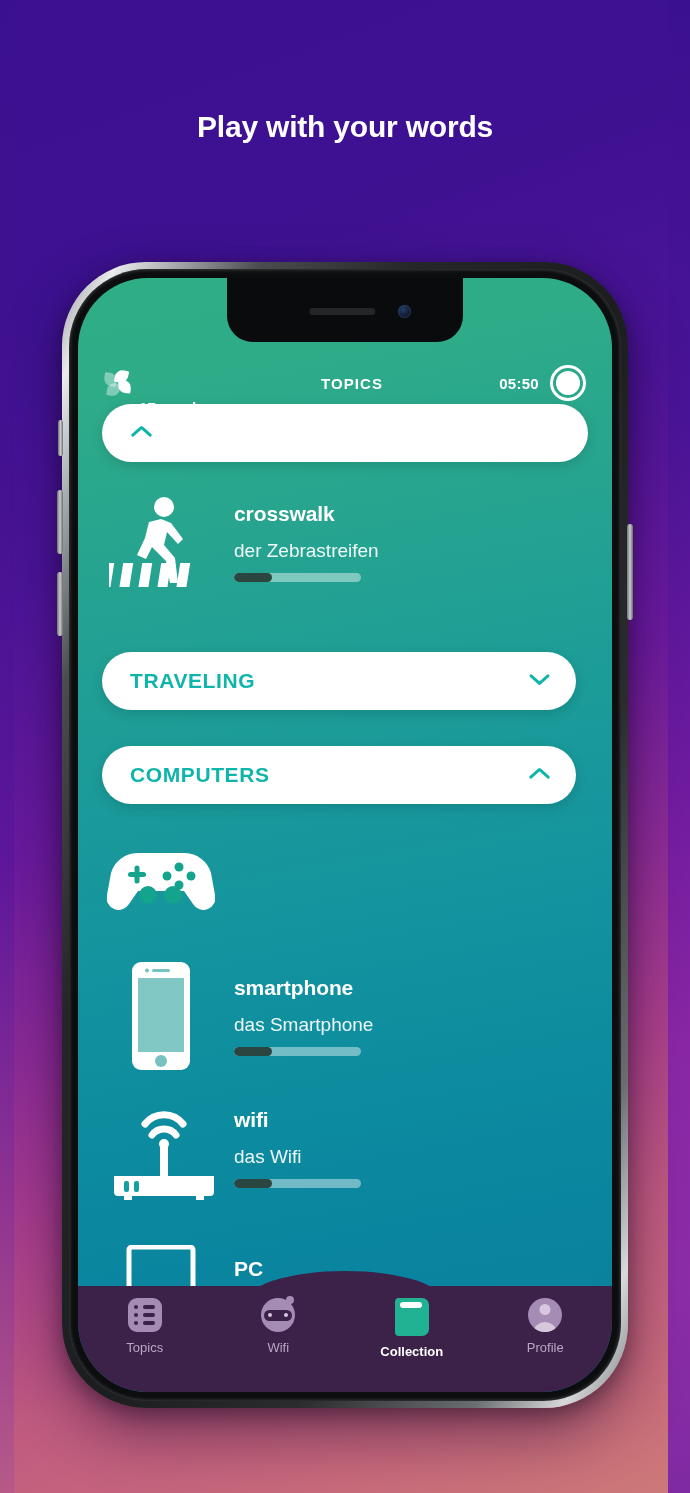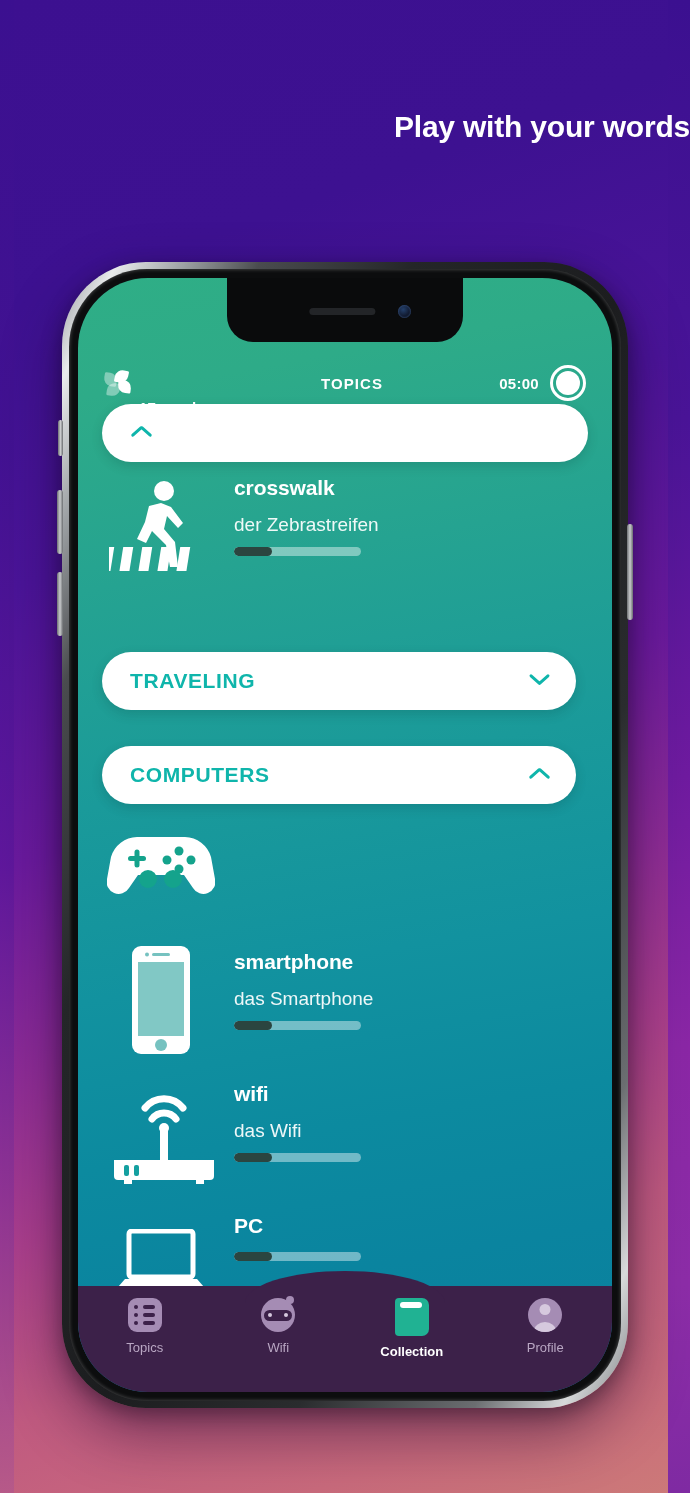--- a/index.html
+++ b/index.html
@@ -31,21 +31,21 @@
   .edge-band.left {
     left: 0; right: auto; width: 14px;
     background: linear-gradient(180deg,
       #3b1090 0%, #421292 30%, #5d179c 58%, #8c3395 80%, #b4588a 100%);
     opacity: .85;
   }
 
   
   .headline {
     position: absolute; top: 110px; left: 0; width: 100%;
-    text-align: right;
+    text-align: center;
     color: #ffffff;
     font-size: 30px;
     font-weight: bold;
     letter-spacing: -0.2px;
   }
 
   
   .phone {
     position: absolute;
     left: 62px; top: 262px;
@@ -165,21 +165,21 @@
   .chev::before, .chev::after {
     content: ""; position: absolute; top: 4px;
     width: 14px; height: 3.4px; border-radius: 2px; background: #0fb5ab;
   }
   .chev.up::before   { left: 0;  transform: rotate(-42deg); }
   .chev.up::after    { left: 9px; transform: rotate(42deg); }
   .chev.down::before { left: 0;  transform: rotate(42deg); }
   .chev.down::after  { left: 9px; transform: rotate(-42deg); }
 
   .word-row {
-    display: flex; align-items: flex-start;
+    display: flex; align-items: center;
     padding: 0 24px;
     min-height: 132px;
   }
   .word-icon {
     width: 118px; min-width: 118px; height: 100px;
     display: flex; align-items: center; justify-content: center;
     color: #ffffff;
   }
   .word-text { padding-left: 14px; }
   .w-en {
@@ -307,21 +307,21 @@
           <div class="petal-icon">
             <i class="p1"></i>
               <i class="p2"></i>
               <i class="p3"></i>
               <i class="p4"></i>
           </div>
           <div class="words-count">17 words</div>
         </div>
         <div class="sb-title">TOPICS</div>
         <div class="right-group">
-          <div class="timer">05:00</div>
+          <div class="timer">05:50</div>
           <div class="record-ring">
               <span></span>
             </div>
         </div>
       </div>
 
       <div class="list">
 
         <div class="topic-pill">
           <div class="chev up"></div>

